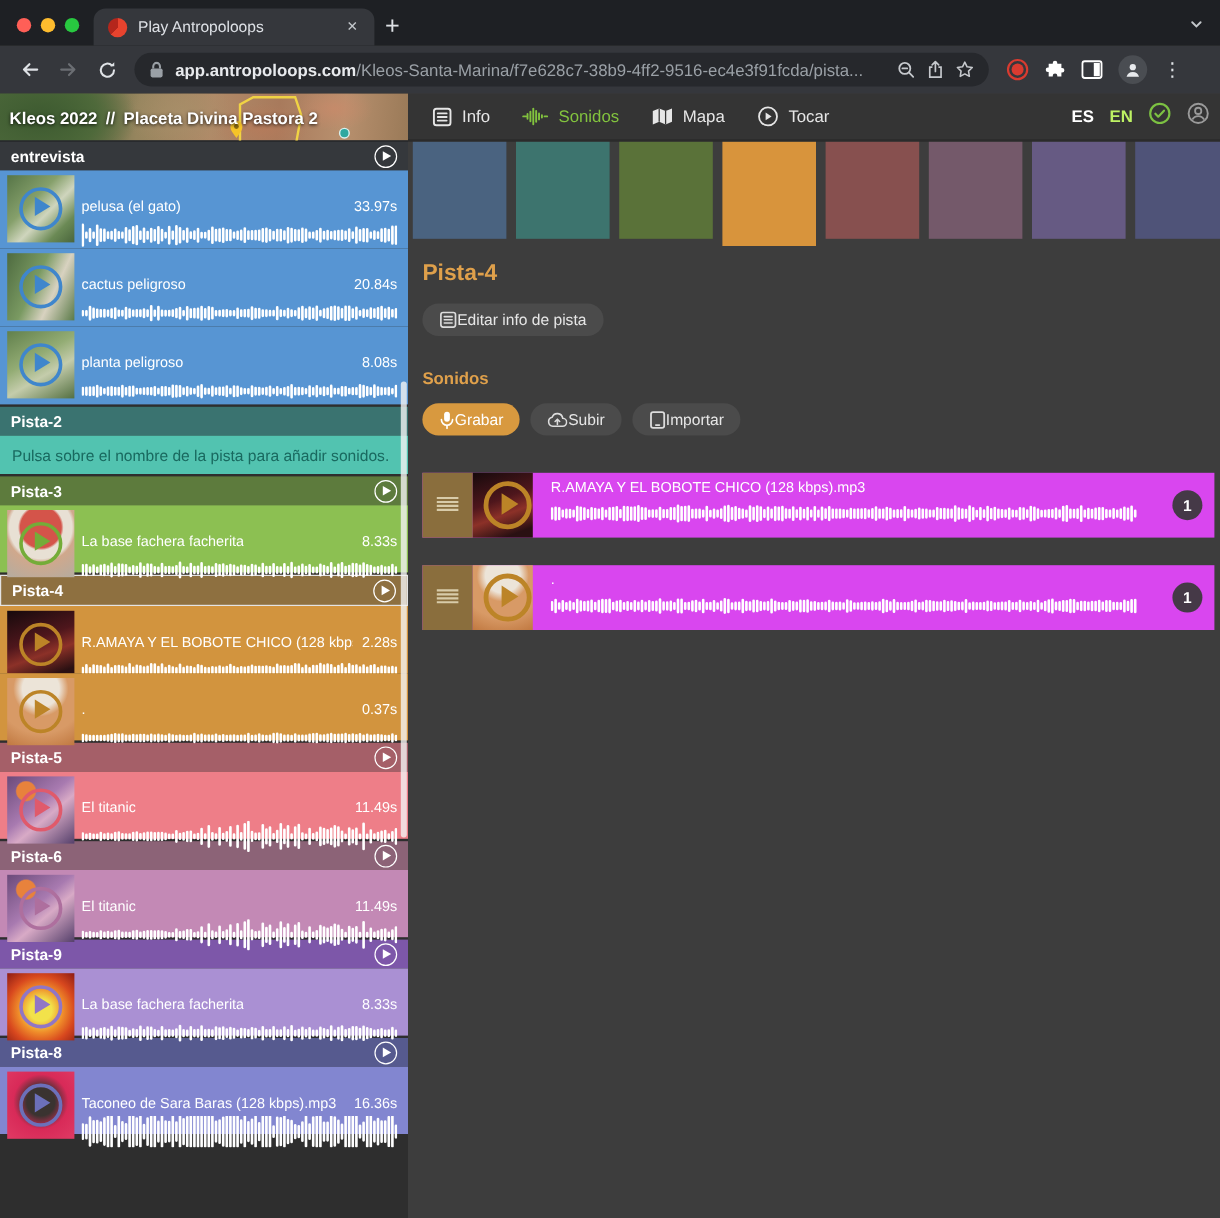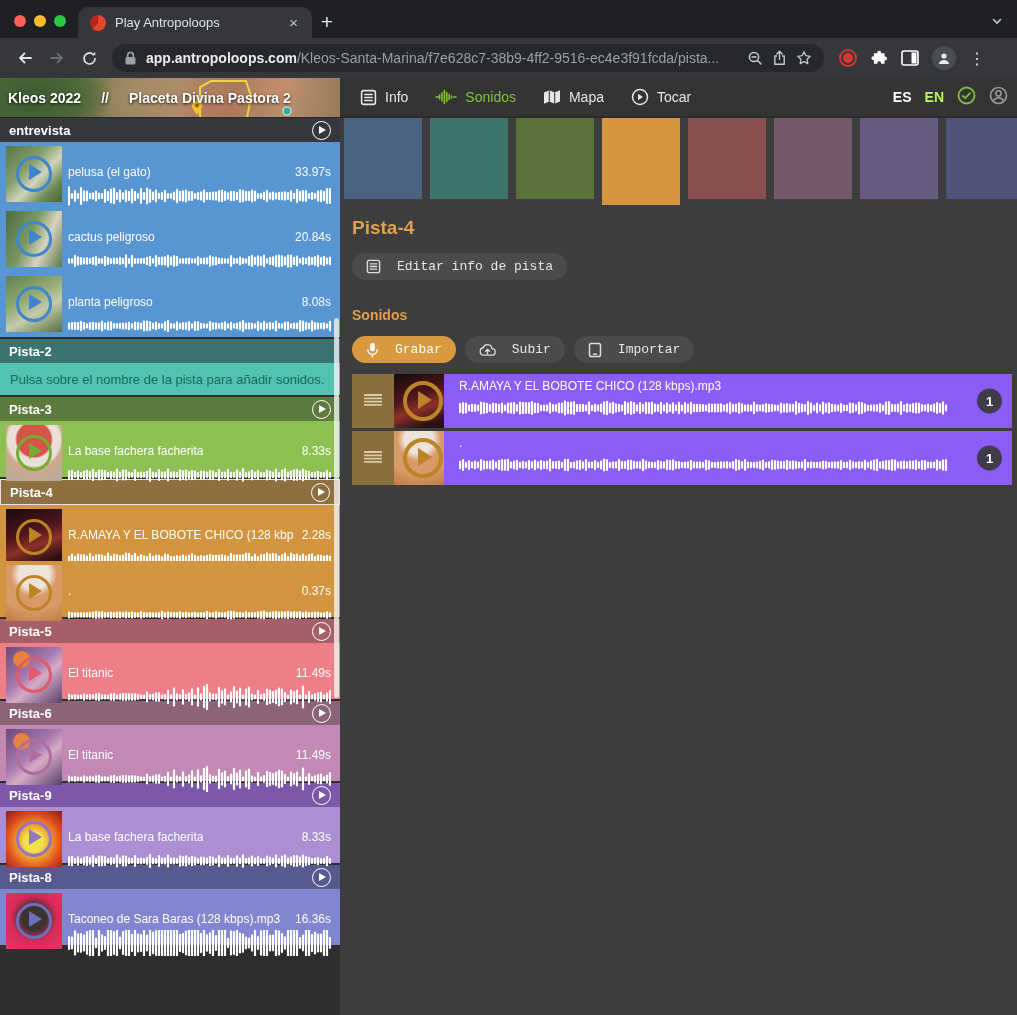--- a/index.html
+++ b/index.html
@@ -40,21 +40,21 @@
   .sidebar { width:340px; flex:none; display:flex; flex-direction:column; background:#2e2e2e; position:relative; }
   .map-header { height:40px; position:relative; overflow:hidden; flex:none;
     background:
       radial-gradient(46px 26px at 82% 32%, #c98a6acc 0%, transparent 70%),
       radial-gradient(56px 28px at 64% 72%, #b87a5abb 0%, transparent 70%),
       radial-gradient(60px 40px at 44% 40%, #a8906abb 0%, transparent 75%),
       radial-gradient(80px 50px at 10% 50%, #3d5a30 0%, #4a6838dd 60%, transparent 100%),
       linear-gradient(95deg, #42543a 0%, #55663f 18%, #96855e 34%, #b08a68 52%, #a87a5c 68%, #b8906e 84%, #9a7a58 100%);
     border-bottom:1px solid #25282b; }
   .map-overlay { position:absolute; inset:0; }
-  .breadcrumb { position:absolute; left:8px; top:0; height:40px; display:flex; align-items:center; gap:20px;
+  .breadcrumb { position:absolute; left:8px; top:0; height:40px; display:flex; align-items:center; gap:7px;
     color:#fff; font-size:14px; font-weight:700; text-shadow:0 1px 3px rgba(0,0,0,.85); white-space:nowrap; }
   .breadcrumb .sep { font-weight:700; }
 
   .tracks { flex:1; display:flex; flex-direction:column; overflow:hidden; }
   .track { margin-top:2px; }
   .track:first-child { margin-top:0; }
   .track-header { height:24px; display:flex; align-items:center; padding:0 9px; color:#fff;
     font-size:13px; font-weight:700; background:var(--hdr); }
   .track.selected .track-header { border:1px solid #e3e3e3; height:26px; }
   .hdr-play { margin-left:auto; width:19px; height:19px; border:1.5px solid #fff; border-radius:50%; position:relative; flex:none; }
@@ -99,30 +99,30 @@
   .lang-group { margin-left:auto; display:flex; align-items:center; gap:13px; }
   .lang { font-size:14px; font-weight:700; color:#bef264; }
   .lang.active { color:#fff; }
 
   .main-content { flex:1; padding:0; }
   .swatches { display:flex; gap:8px; padding-left:4px; height:90px; align-items:flex-start; overflow:hidden; }
   .swatch { width:78px; height:81px; flex:none; }
   .swatch.selected { height:87px; }
   .main-title { color:#dfa04b; font-size:19px; font-weight:700; margin:9px 0 0 12px; }
   .edit-row { margin:14px 0 0 12px; }
-  .pill { height:27px; border-radius:14px; display:inline-flex; align-items:center; gap:16px;
-    padding:0 14px; font-size:13px; color:#e6e6e6; background:#4b4b4b; border:none; font-family:Liberation Mono, monospace; }
+  .pill { height:27px; border-radius:14px; display:inline-flex; align-items:center; gap:0;
+    padding:0 14px; font-size:13px; color:#e6e6e6; background:#4b4b4b; border:none; font-family:Liberation Sans, sans-serif; }
   .pill .pi { display:flex; color:#dcdcdc; }
   .pill.primary { background:#d8993f; color:#fff; }
   .pill.primary .pi { color:#fff; }
   .sounds-heading { color:#dfa04b; font-size:14px; font-weight:700; margin:27px 0 0 12px; }
   .actions { display:flex; gap:9px; margin:13px 0 0 12px; }
 
   .sounds { margin:11px 12px 0 12px; display:flex; flex-direction:column; gap:3px; }
-  .sound-row { height:54px; background:#8b5cf6; display:flex; position:relative; }
+  .sound-row { height:54px; background:#d946ef; display:flex; position:relative;margin-top:20px; }
   .drag { width:42px; background:#8a6e3d; display:flex; align-items:center; justify-content:center; flex:none; }
   .drag .di { display:flex; color:#d8cba9; }
   .sound-thumb { width:50px; height:54px; position:relative; flex:none; }
   .sound-thumb .ring { width:40px; height:40px; left:9px; top:7px; border-width:4px; }
   .sound-thumb .ring::after { left:11px; top:6px; border-left-width:14px; border-top-width:9px; border-bottom-width:9px; }
   .sound-body { flex:1; padding:5px 64px 0 15px; min-width:0; }
   .sound-title { color:#fff; font-size:12px; white-space:nowrap; overflow:hidden; }
   .sound-body .wave { height:28px; margin-top:1px; }
   .badge { position:absolute; right:10px; top:50%; transform:translateY(-50%); width:25px; height:25px;
     border-radius:50%; background:rgba(56,56,56,.92); color:#fff; display:flex; align-items:center;

